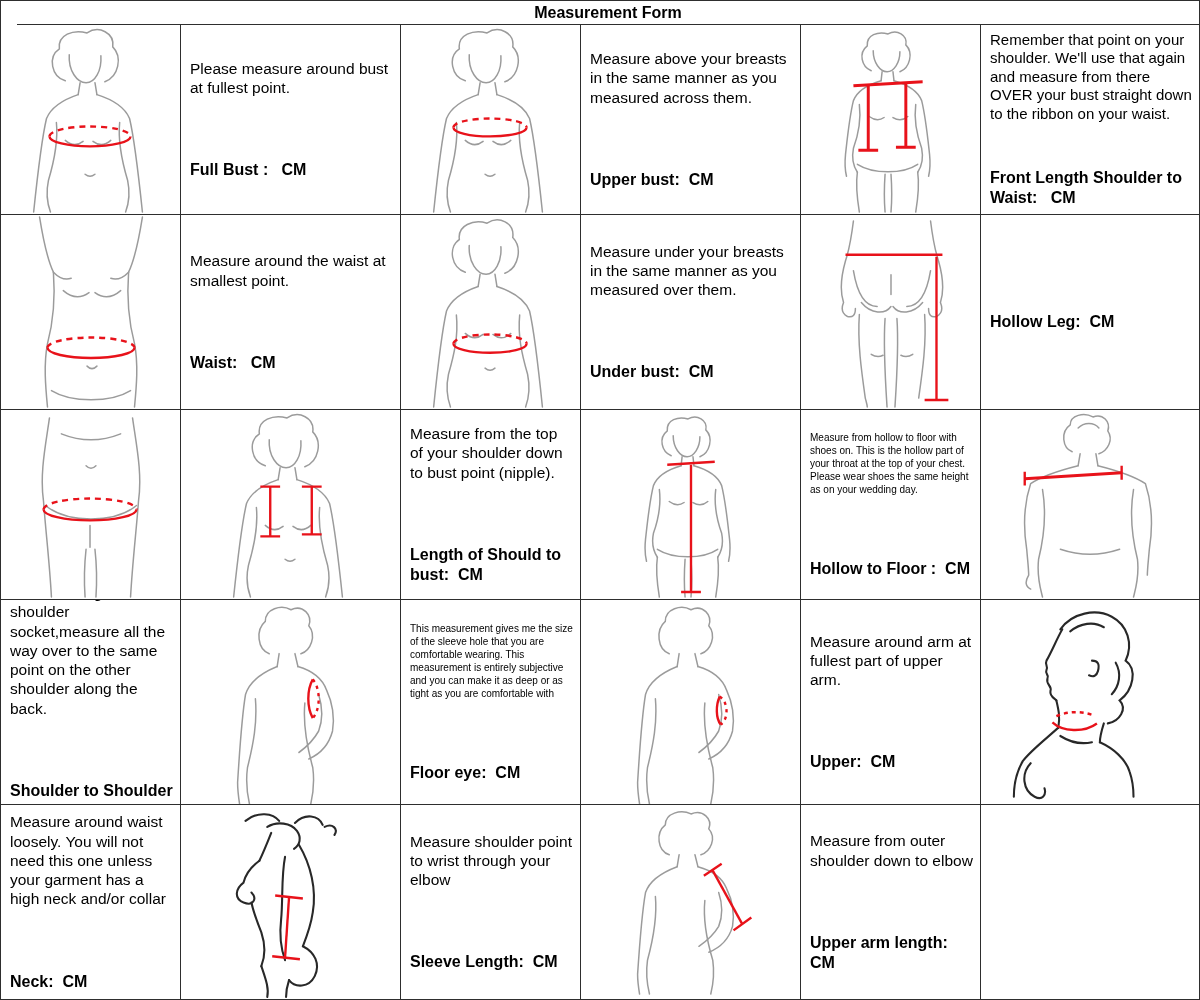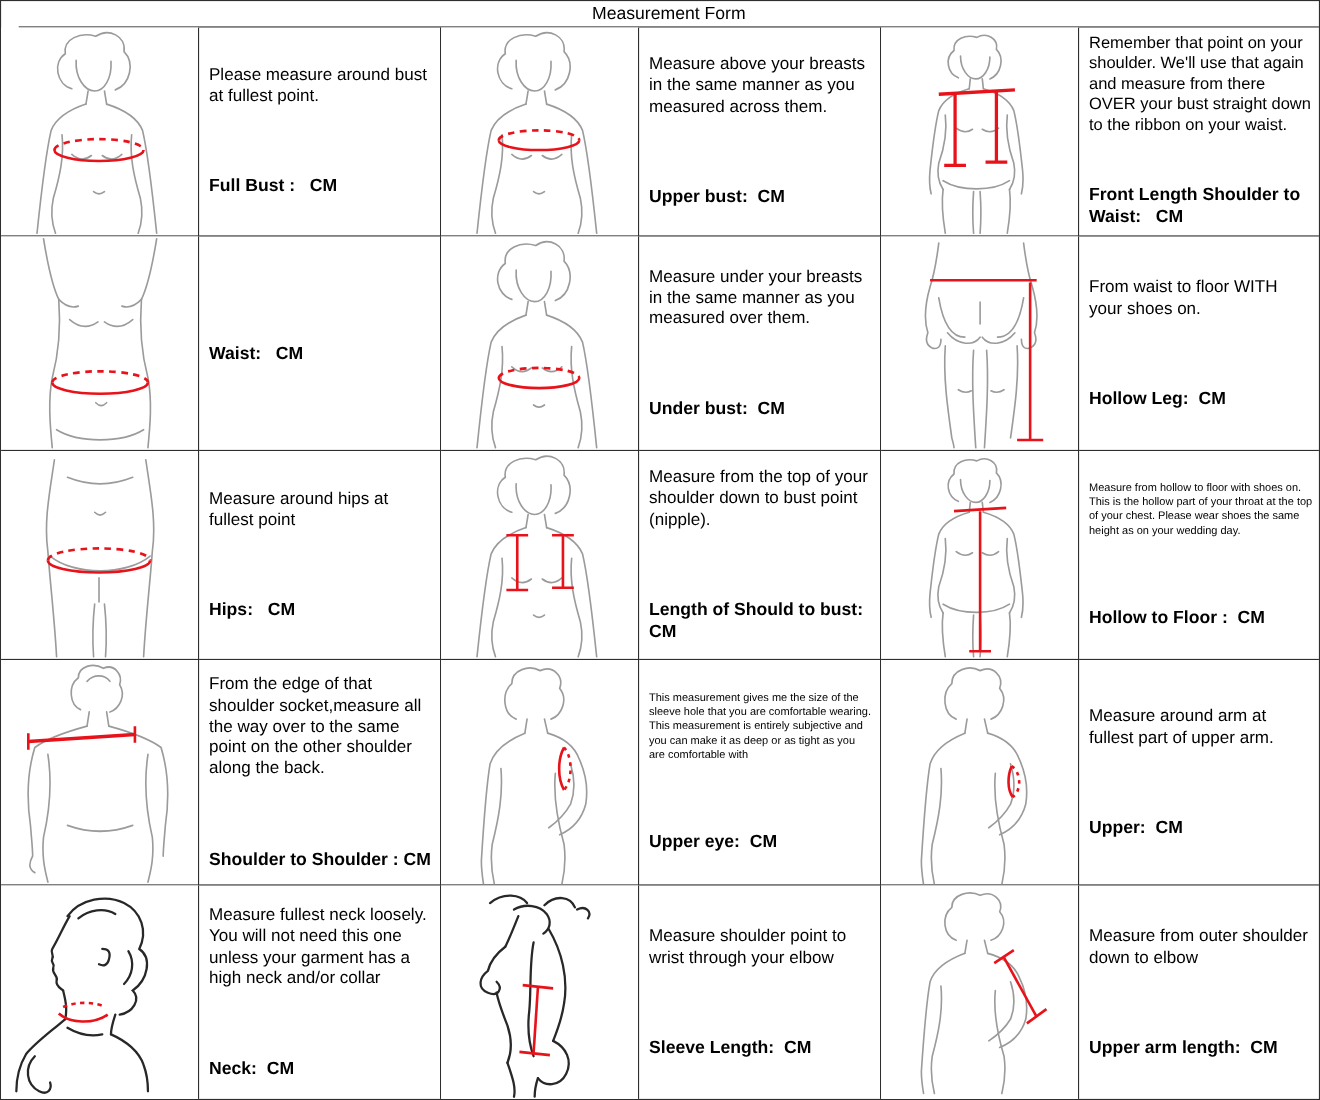--- a/index.html
+++ b/index.html
@@ -2,21 +2,21 @@
 <html><head>
 <meta charset="utf-8">
 <style>
   * { box-sizing: border-box; margin: 0; padding: 0; }
   html, body { width: 1200px; height: 1000px; background: #fff; }
   body { font-family: "Liberation Sans", sans-serif; color: #000; }
   .form { width: 1200px; height: 1000px; border: 1px solid #2e2e2e; }
   .form-header {
     height: 24px; border-bottom: 1px solid #2e2e2e;
     display: flex; align-items: center; justify-content: center;
-    font-size: 16px; font-weight: normal; margin-left: 16px;
+    font-size: 16px; font-weight: bold; margin-left: 16px;
   }
   .grid {
     display: grid;
     grid-template-columns: 180px 220px 180px 220px 180px 1fr;
     grid-template-rows: 190px 195px 190px 205px 1fr;
     width: 100%; height: 974px;
   }
   .cell { border-right: 1px solid #2e2e2e; border-bottom: 1px solid #2e2e2e; overflow: hidden; }
   .cell:nth-child(6n) { border-right: none; }
   .cell:nth-child(n+25) { border-bottom: none; }
@@ -175,20 +175,21 @@
     </div>
 
     <div class="cell fig">
       <svg viewBox="0 0 180 190" preserveAspectRatio="none">
         <use href="#torso-headless"></use>
         <path class="red" stroke-dasharray="6,5" d="M46,130 A44,10 0 0 1 134,130"></path>
         <path class="red" d="M46,130 A44,10 0 0 0 134,130"></path>
       </svg>
     </div>
     <div class="cell txt">
+      <div class="desc">Measure around the waist at smallest point.</div>
       <div class="label">Waist:   CM</div>
     </div>
     <div class="cell fig">
       <svg viewBox="0 0 180 190" preserveAspectRatio="none">
         <use href="#front-woman"></use>
         <path class="red" stroke-dasharray="6,5" d="M52,126 A37,9 0 0 1 126,126"></path>
         <path class="red" d="M52,126 A37,9 0 0 0 126,126"></path>
       </svg>
     </div>
     <div class="cell txt">
@@ -196,35 +197,30 @@
       <div class="label">Under bust:  CM</div>
     </div>
     <div class="cell fig">
       <svg viewBox="0 0 180 195" preserveAspectRatio="none">
         <use href="#legs-back"></use>
         <path class="red" d="M44,40 L142,40"></path>
         <path class="red" d="M136,42 L136,186 M124,186 L148,186"></path>
       </svg>
     </div>
     <div class="cell txt">
-      <div class="desc">From waist to floor WITH your shoes on.</div>
       <div class="label">Hollow Leg:  CM</div>
     </div>
 
     <div class="cell fig">
       <svg viewBox="0 0 180 190" preserveAspectRatio="none">
         <use href="#hips-lower"></use>
         <path class="red" stroke-dasharray="6,5" d="M42,100 A47,11 0 0 1 136,100"></path>
         <path class="red" d="M42,100 A47,11 0 0 0 136,100"></path>
       </svg>
     </div>
-    <div class="cell txt">
-      <div class="desc">Measure around hips at fullest point</div>
-      <div class="label">Hips:   CM</div>
-    </div>
     <div class="cell fig">
       <svg viewBox="0 0 180 190" preserveAspectRatio="none">
         <use href="#front-woman"></use>
         <path class="red" d="M59,77 L79,77 M69,77 L69,127 M59,127 L79,127"></path>
         <path class="red" d="M101,77 L121,77 M111,77 L111,125 M101,125 L121,125"></path>
       </svg>
     </div>
     <div class="cell txt">
       <div class="desc">Measure from the top of your shoulder down to bust point (nipple).</div>
       <div class="label">Length of Should to bust:  CM</div>
@@ -254,21 +250,21 @@
     </div>
     <div class="cell fig">
       <svg viewBox="0 0 180 190" preserveAspectRatio="none">
         <use href="#akimbo"></use>
         <path class="red" d="M112,74 C106,84 106,100 112,110"></path>
         <path class="red" stroke-dasharray="3,4" d="M112,74 C120,82 120,102 112,110"></path>
       </svg>
     </div>
     <div class="cell txt small">
       <div class="desc">This measurement gives me the size of the sleeve hole that you are comfortable wearing. This measurement is entirely subjective and you can make it as deep or as tight as you are comfortable with</div>
-      <div class="label">Upper eye:  CM</div>
+      <div class="label">Floor eye:  CM</div>
     </div>
     <div class="cell fig">
       <svg viewBox="0 0 180 190" preserveAspectRatio="none">
         <use href="#akimbo"></use>
         <path class="red" d="M119,90 C115,98 115,110 120,116"></path>
         <path class="red" stroke-dasharray="3,4" d="M119,90 C127,94 129,110 120,116"></path>
       </svg>
     </div>
     <div class="cell txt">
       <div class="desc">Measure around arm at fullest part of upper arm.</div>
@@ -276,21 +272,21 @@
     </div>
 
     <div class="cell fig">
       <svg viewBox="0 0 180 195" preserveAspectRatio="none">
         <use href="#profile-neck"></use>
         <path class="red" d="M52,117 C62,126 84,127 97,118"></path>
         <path class="red" stroke-dasharray="4,4" d="M56,111 C68,106 84,106 95,111"></path>
       </svg>
     </div>
     <div class="cell txt">
-      <div class="desc">Measure fullest neck loosely. You will not need this one unless your garment has a high neck and/or collar</div>
+      <div class="desc">Measure around waist loosely. You will not need this one unless your garment has a high neck and/or collar</div>
       <div class="label">Neck:  CM</div>
     </div>
     <div class="cell fig">
       <svg viewBox="0 0 180 195" preserveAspectRatio="none">
         <use href="#nude-side"></use>
         <path class="red" d="M88,93 L84,153"></path>
         <path class="red" d="M74,91 L102,94 M71,152 L99,155"></path>
       </svg>
     </div>
     <div class="cell txt">

